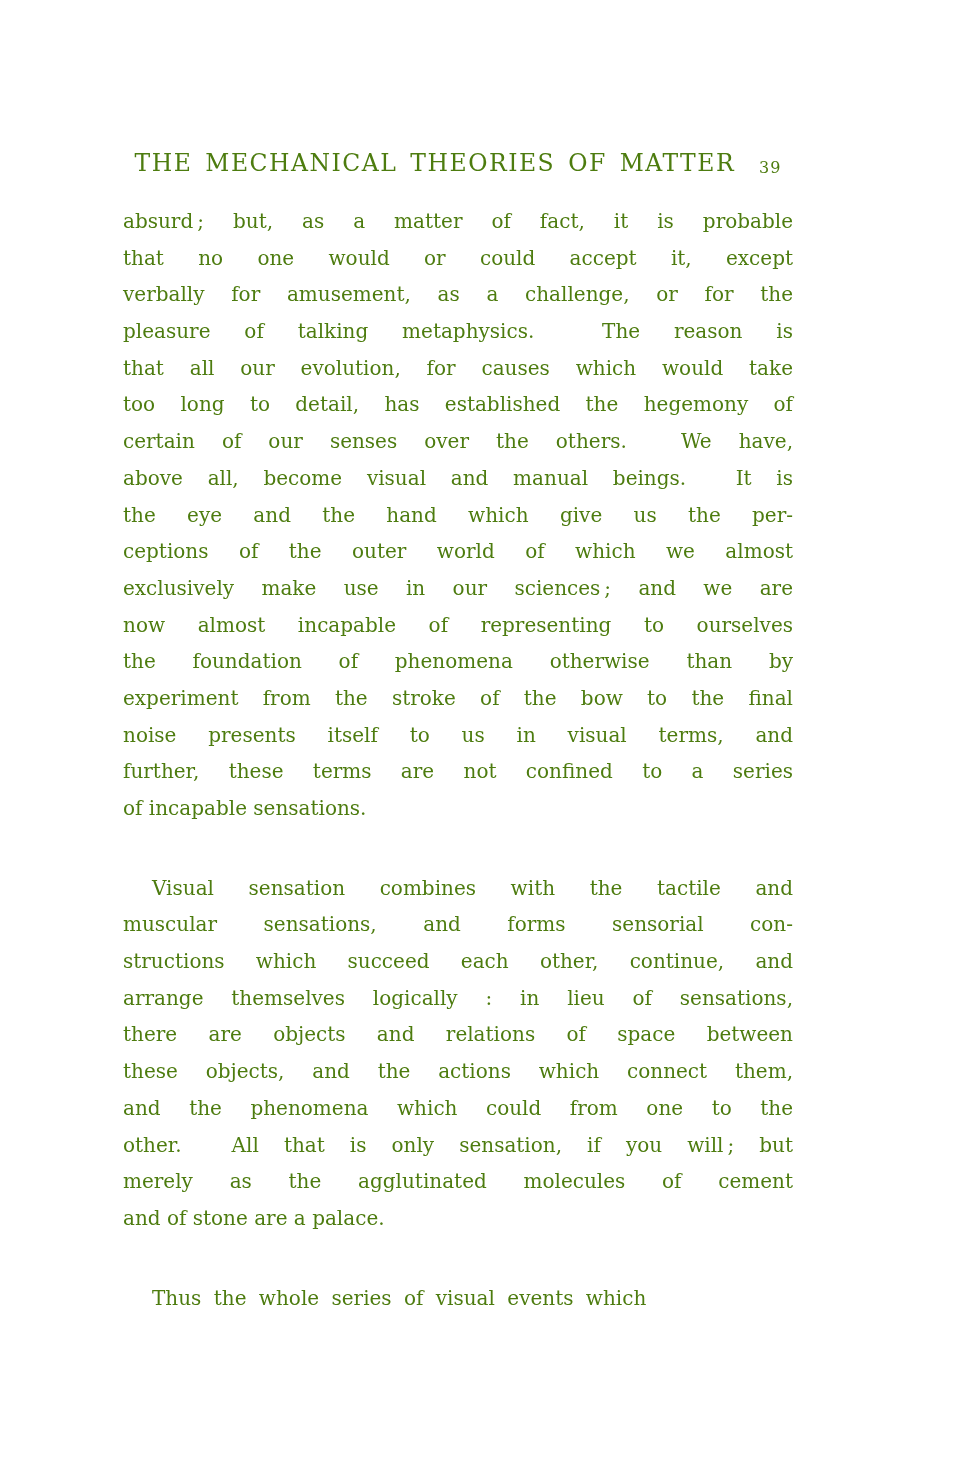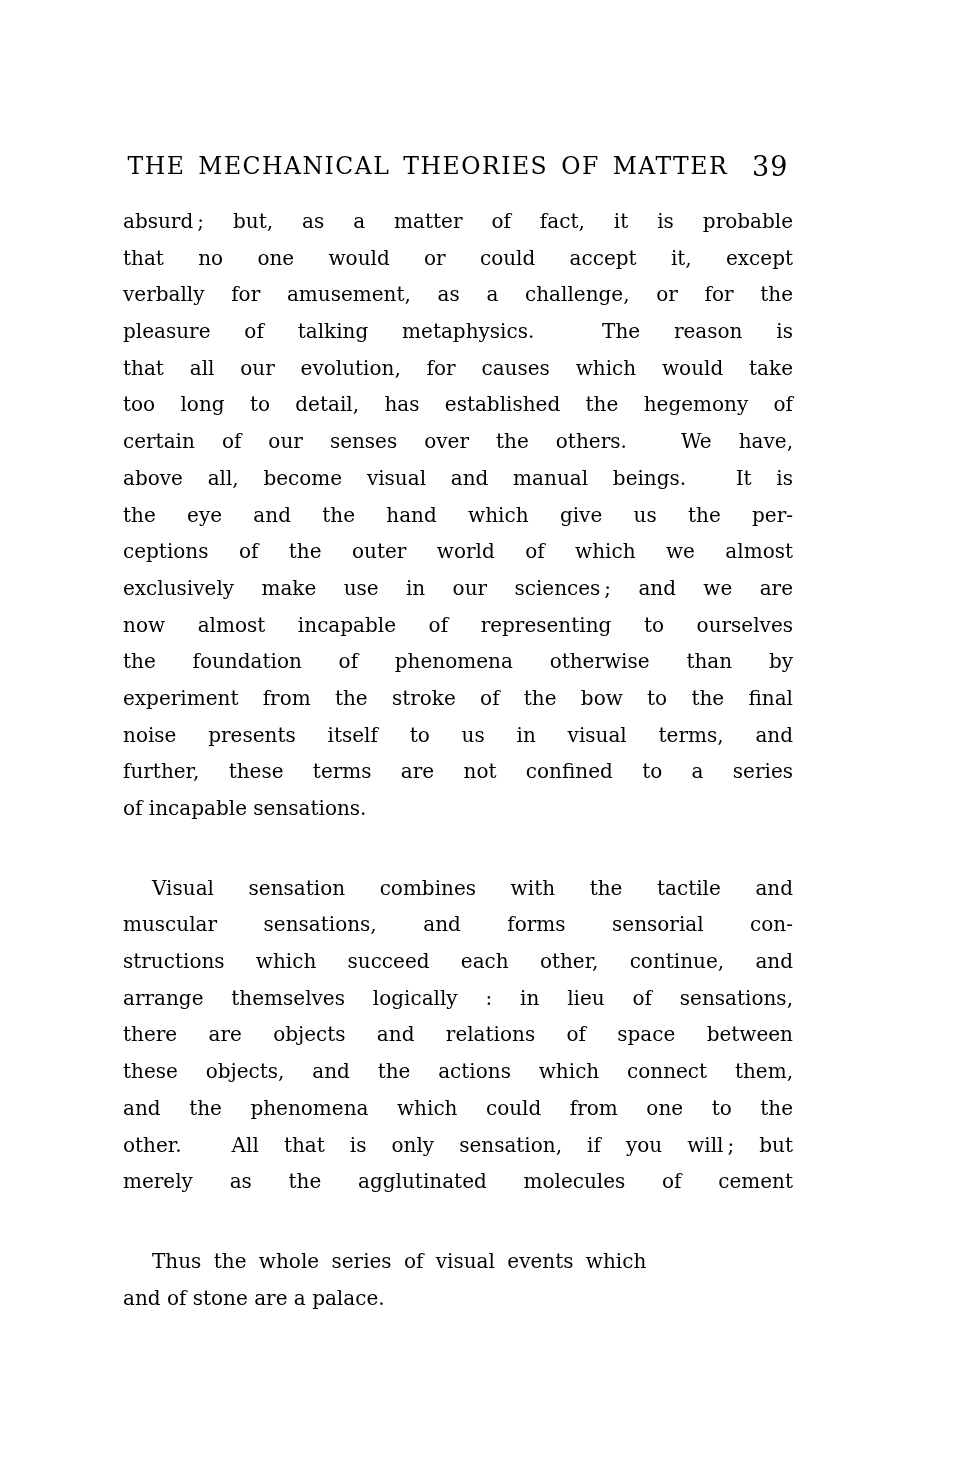--- a/index.html
+++ b/index.html
@@ -5,21 +5,21 @@
   html, body {
     margin: 0;
     padding: 0;
     background: #ffffff;
   }
   .page {
     position: relative;
     width: 957px;
     height: 1459px;
     background: #ffffff;
-    color: #000000;
+    color: #4d7c0f;
     font-family: "DejaVu Serif", serif;
     overflow: hidden;
   }
   .running-head {
     position: absolute;
     top: 149px;
     left: 123px;
     width: 670px;
     display: flex;
     justify-content: center;
@@ -27,21 +27,21 @@
     gap: 24px;
     font-size: 23.5px;
     letter-spacing: 1.5px;
     word-spacing: 4px;
     white-space: nowrap;
   }
   .head-title {
     font-variant: normal;
   }
   .page-number {
-    font-size: 27px;
+    font-size: 16px;
     letter-spacing: 1px;
     transform: translateY(2px);
   }
   .text-block {
     position: absolute;
     top: 203px;
     left: 123px;
     width: 670px;
     font-size: 20px;
     line-height: 36.7px;
@@ -94,17 +94,17 @@
     <div class="line para-end">of incapable sensations.</div>
     <div class="line indent">Visual sensation combines with the tactile and</div>
     <div class="line">muscular sensations, and forms sensorial con-</div>
     <div class="line">structions which succeed each other, continue, and</div>
     <div class="line">arrange themselves logically : in lieu of sensations,</div>
     <div class="line">there are objects and relations of space between</div>
     <div class="line">these objects, and the actions which connect them,</div>
     <div class="line">and the phenomena which could from one to the</div>
     <div class="line">other.  All that is only sensation, if you will ; but</div>
     <div class="line">merely as the agglutinated molecules of cement</div>
+    <div class="line para-end">and of stone are a palace.</div>
     <div class="line indent loose">Thus the whole series of visual events which</div>
-    <div class="line para-end">and of stone are a palace.</div>
   </div>
 
 </div>
 
 </body></html>

